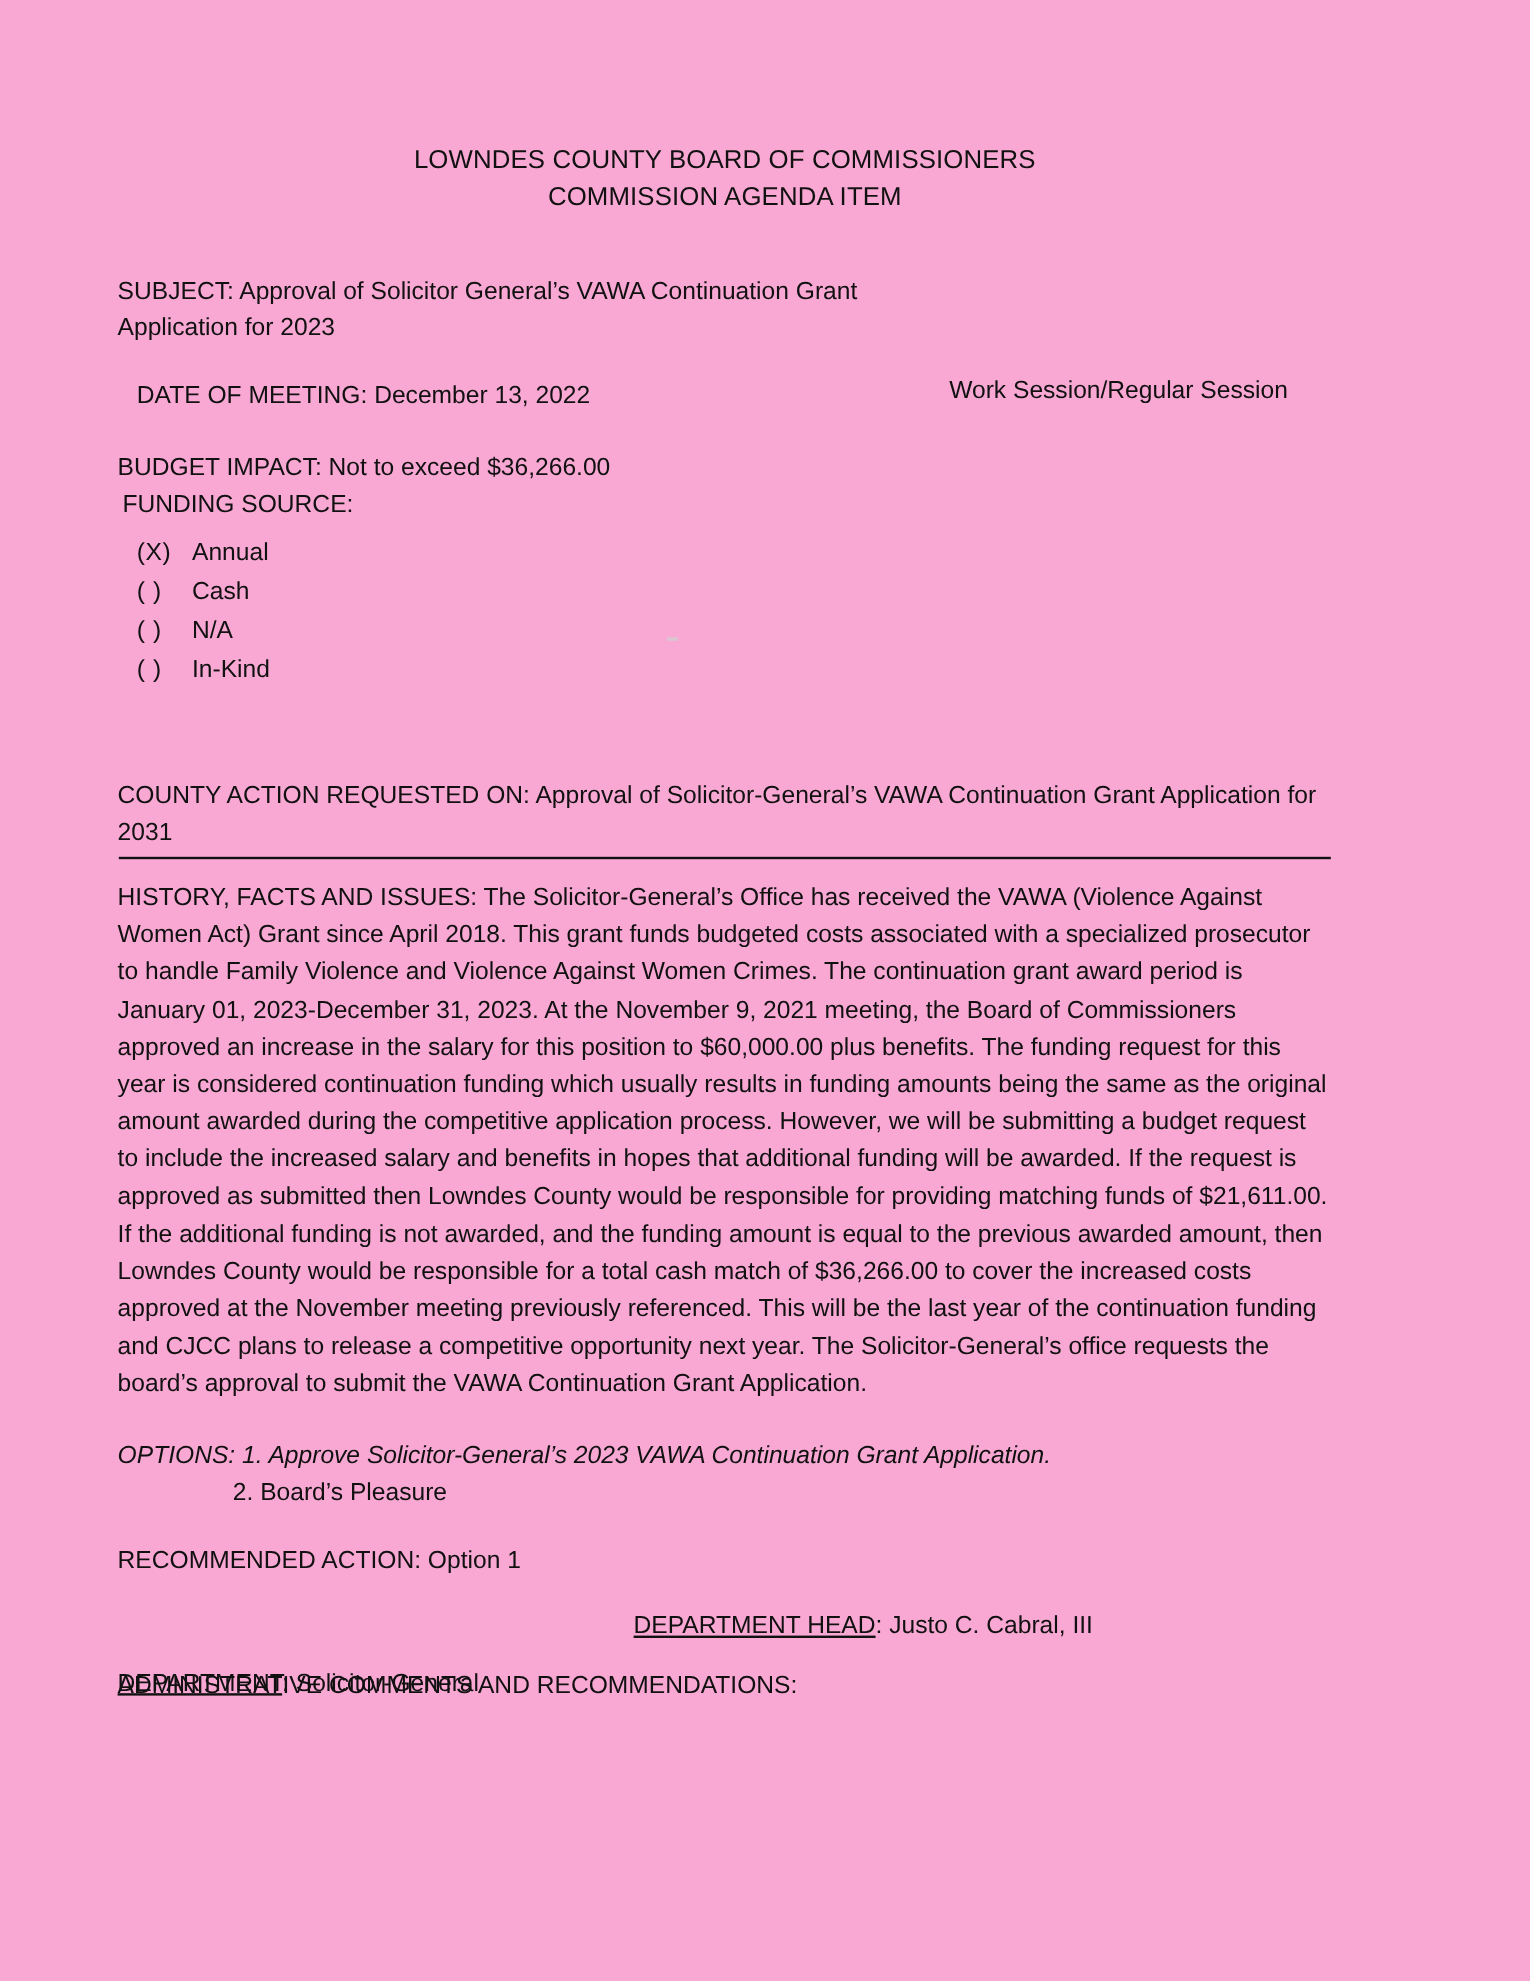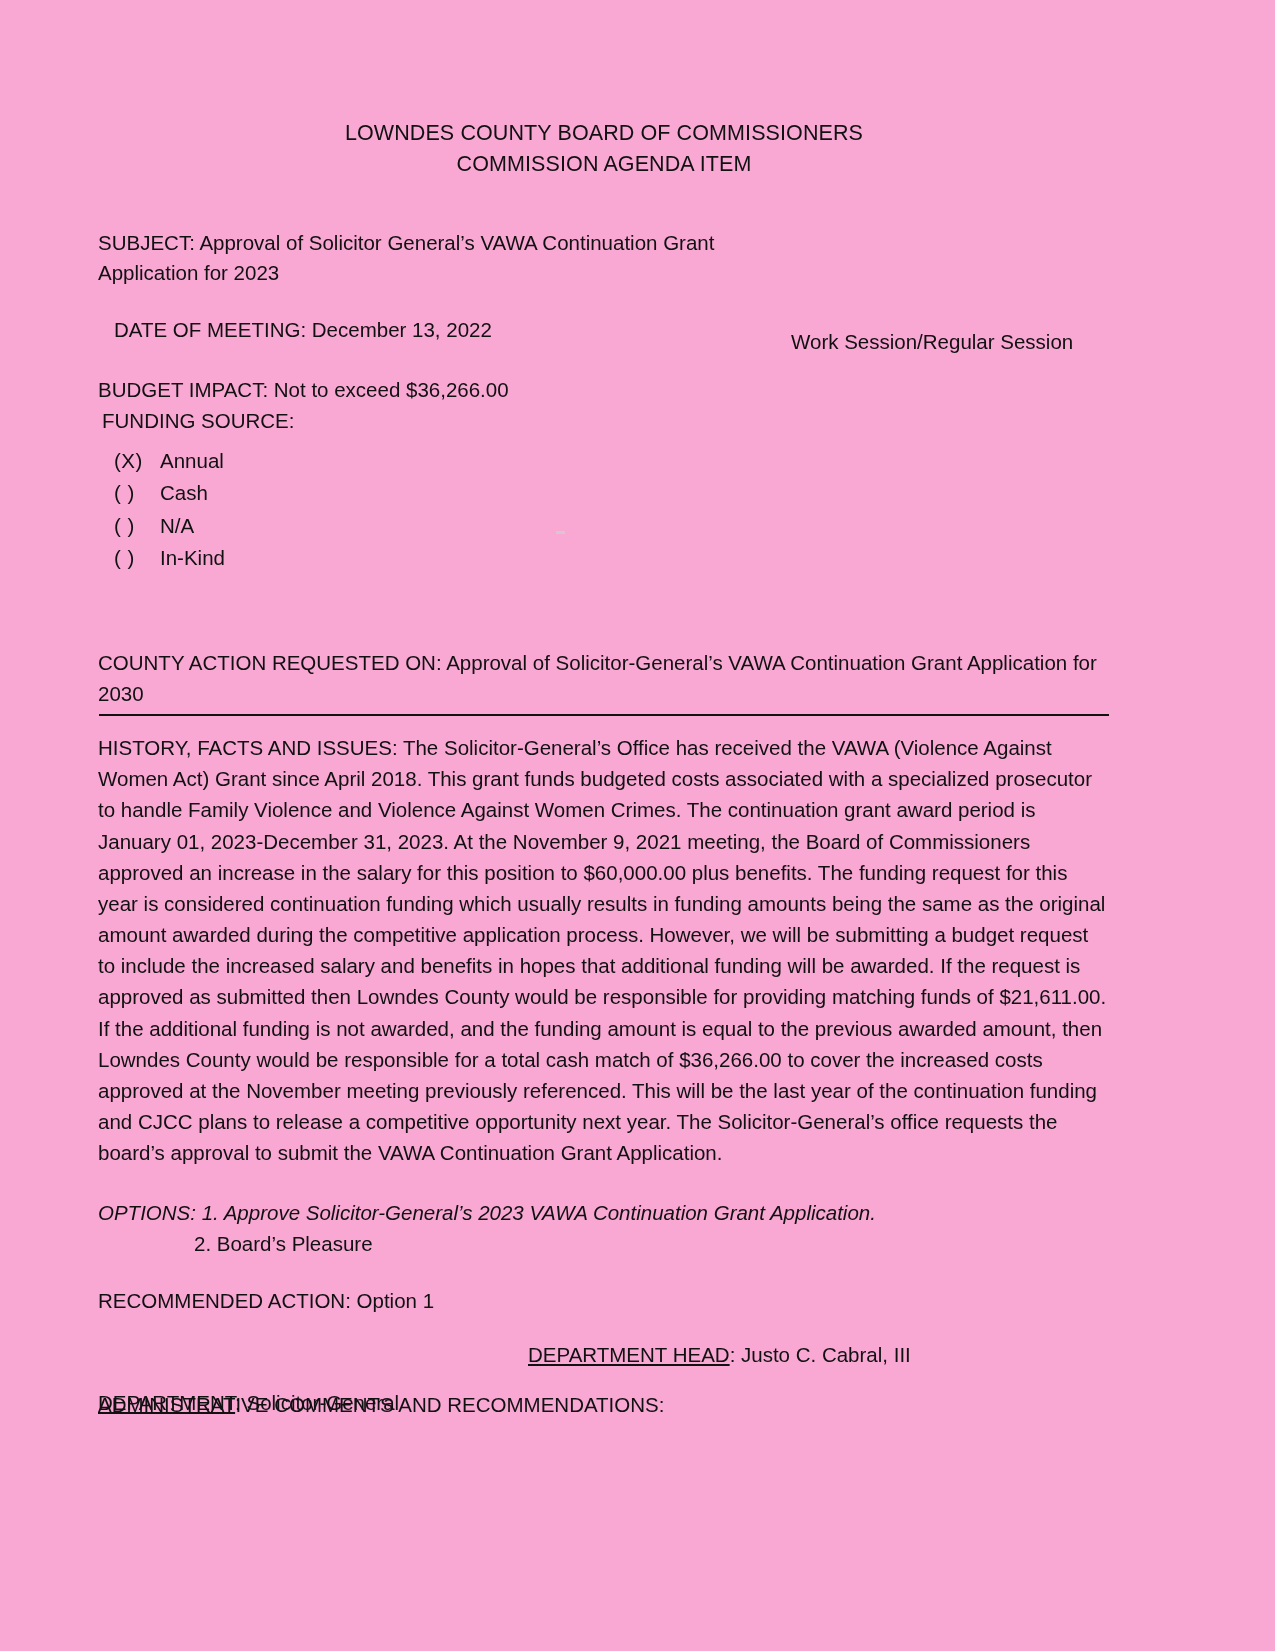--- a/index.html
+++ b/index.html
@@ -54,21 +54,21 @@
   .dateline {
     font-size: 20.5px;
     position: absolute;
     left: 16px;
     top: 4px;
   }
   .session-note {
     font-size: 20.5px;
     position: absolute;
     left: 693px;
-    top: 16px;
+    top: 0;
     white-space: nowrap;
   }
 
   
   .budget {
     margin-top: 31px;
     font-size: 20.5px;
     line-height: 1.5;
   }
   .funding-label {
@@ -189,21 +189,21 @@
           <span class="funding-mark">( )</span>
           <span class="funding-name">N/A</span>
         </div>
         <div class="funding-item">
           <span class="funding-mark">( )</span>
           <span class="funding-name">In-Kind</span>
         </div>
       </div>
     </div>
 
-    <div class="county-action">COUNTY ACTION REQUESTED ON: Approval of Solicitor-General’s VAWA Continuation Grant Application for 2030</div>
+    <div class="county-action">COUNTY ACTION REQUESTED ON: Approval of Solicitor-General’s VAWA Continuation Grant Application for 2031</div>
     <hr class="rule">
 
     <div class="history">HISTORY, FACTS AND ISSUES: The Solicitor-General’s Office has received the VAWA (Violence Against Women Act) Grant since April 2018.  This grant funds budgeted costs associated with a specialized prosecutor to handle Family Violence and Violence Against Women Crimes. The continuation grant award period is January 01, 2023-December 31, 2023. At the November 9, 2021 meeting, the Board of Commissioners approved an increase in the salary for this position to $60,000.00 plus benefits.  The funding request for this year is considered continuation funding which usually results in funding amounts being the same as the original amount awarded during the competitive application process.  However, we will be submitting a budget request to include the increased salary and benefits in hopes that additional funding will be awarded.  If the request is approved as submitted then Lowndes County would be responsible for providing matching funds of $21,611.00. If the additional funding is not awarded, and the funding amount is equal to the previous awarded amount, then Lowndes County would be responsible for a total cash match of $36,266.00 to cover the increased costs approved at the November meeting previously referenced. This will be the last year of the continuation funding and CJCC plans to release a competitive opportunity next year.  The Solicitor-General’s office requests the board’s approval to submit the VAWA Continuation Grant Application.</div>
 
     <div class="options">
       <span class="options-first">OPTIONS:  1. Approve Solicitor-General’s 2023 VAWA Continuation Grant Application.</span>
       <span class="options-second">2. Board’s Pleasure</span>
     </div>
 
     <div class="recommended">RECOMMENDED ACTION: Option 1</div>

